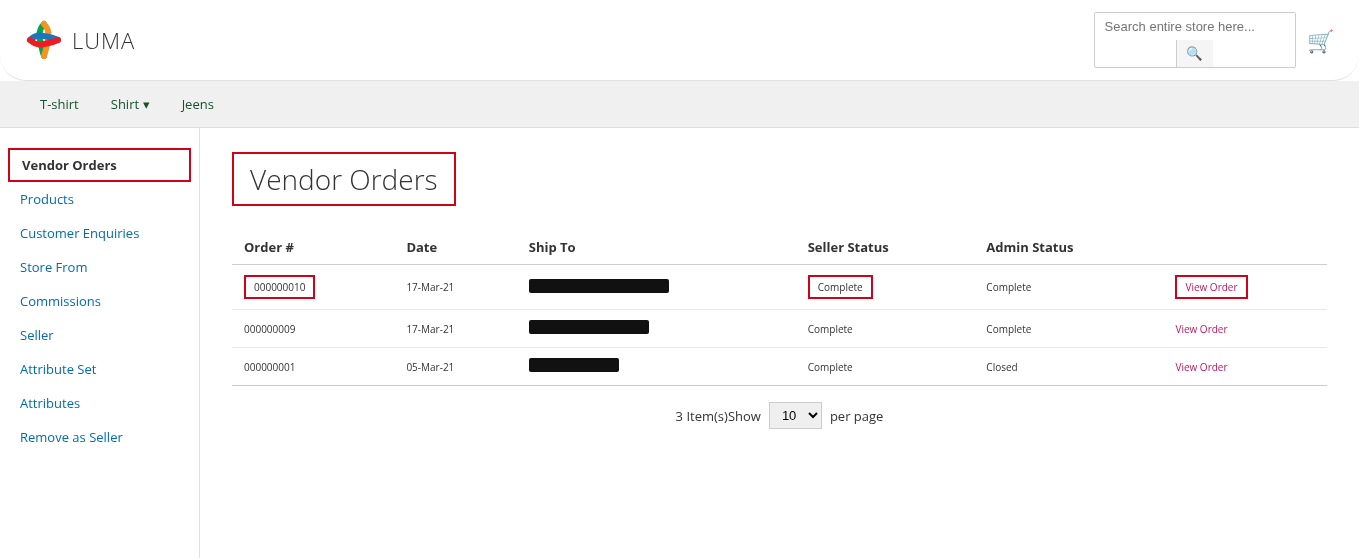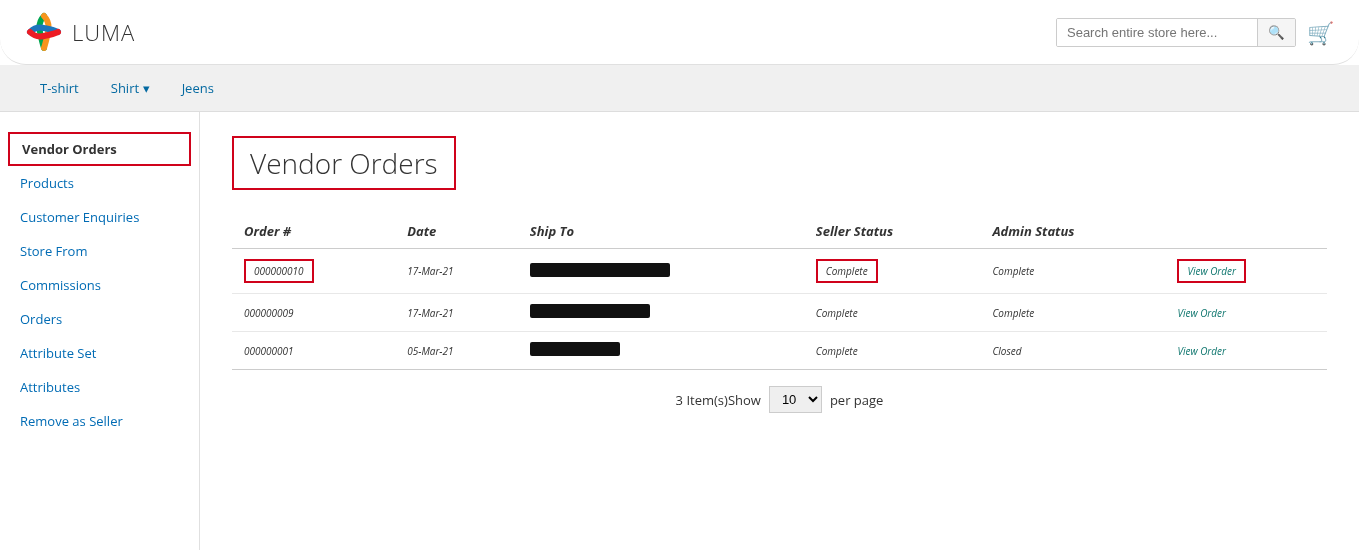--- a/index.html
+++ b/index.html
@@ -33,20 +33,21 @@
       display: flex;
       align-items: center;
       gap: 12px;
     }
     .search-box {
       display: flex;
       align-items: center;
       border: 1px solid #ccc;
       border-radius: 2px;
       overflow: hidden;
+      flex-direction: column;
     }
     .search-box input {
       border: none;
       outline: none;
       padding: 6px 10px;
       font-size: 13px;
       width: 200px;
       color: #999;
     }
     .search-box button {
@@ -67,21 +68,21 @@
     .nav-bar {
       background: #f0f0f0;
       padding: 0 24px;
       display: flex;
       align-items: center;
       border-bottom: 1px solid #ddd;
     }
     .nav-item {
       padding: 14px 16px;
       font-size: 13px;
-      color: #0369a1;
+      color: #14532d;
       cursor: pointer;
       display: flex;
       align-items: center;
       gap: 4px;
     }
 
     
     .main-layout {
       display: flex;
       min-height: calc(100vh - 120px);
@@ -151,21 +152,20 @@
       padding: 7px 18px;
       font-size: 13px;
       cursor: pointer;
       border-radius: 2px;
     }
 
     
     .orders-table {
       width: 100%;
       border-collapse: collapse;
-      font-style: italic;
     }
     .orders-table th {
       text-align: left;
       padding: 8px 12px;
       font-weight: bold;
       font-size: 13px;
       color: #333;
       border-bottom: 1px solid #ccc;
     }
     .orders-table td {
@@ -180,21 +180,21 @@
       border: 2px solid #d0021b;
       padding: 3px 8px;
       display: inline-block;
     }
     .status-highlighted {
       border: 2px solid #d0021b;
       padding: 3px 8px;
       display: inline-block;
     }
     .view-order-link {
-      color: #0f766e;
+      color: #be185d;
       text-decoration: none;
       cursor: pointer;
     }
     .view-order-highlighted {
       border: 2px solid #d0021b;
       padding: 3px 8px;
       display: inline-block;
     }
 
     .redacted-bar {
@@ -275,21 +275,21 @@
     <a class="sidebar-item">
       <span>Customer Enquiries</span>
     </a>
     <a class="sidebar-item">
       <span>Store From</span>
     </a>
     <a class="sidebar-item">
       <span>Commissions</span>
     </a>
     <a class="sidebar-item">
-      <span>Orders</span>
+      <span>Seller</span>
     </a>
     <a class="sidebar-item">
       <span>Attribute Set</span>
     </a>
     <a class="sidebar-item">
       <span>Attributes</span>
     </a>
     <a class="sidebar-item">
       <span>Remove as Seller</span>
     </a>

